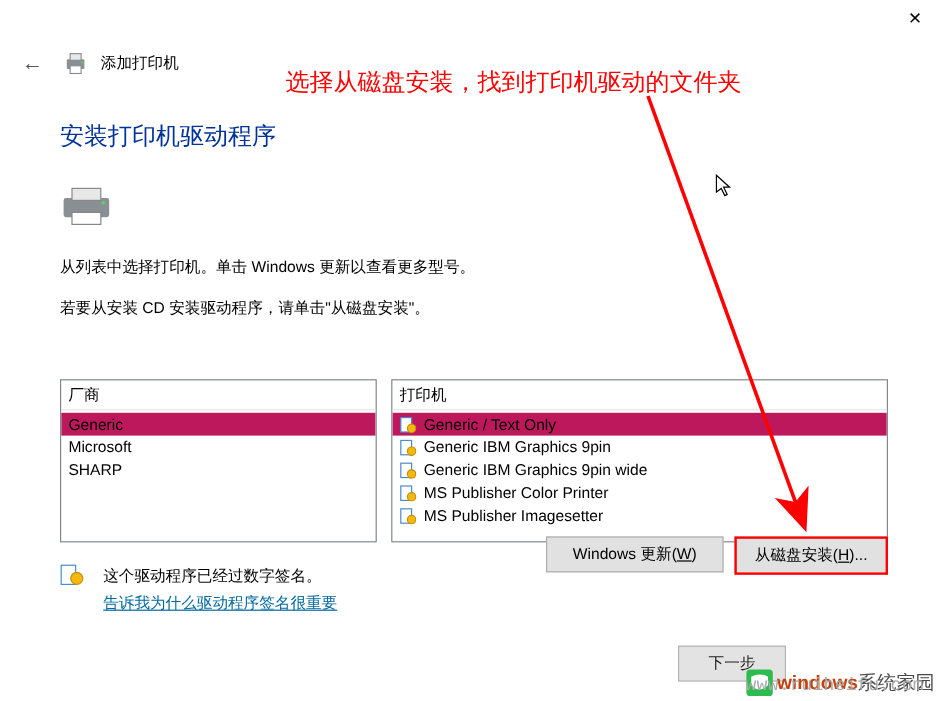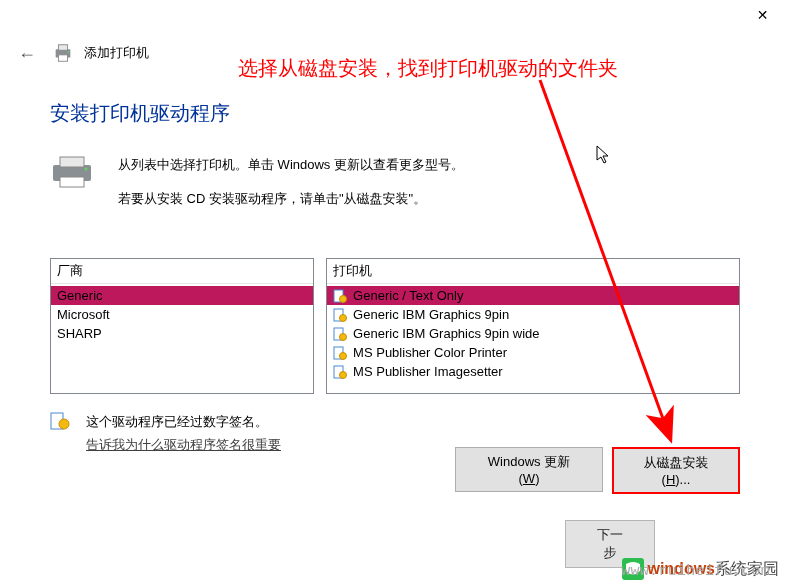--- a/index.html
+++ b/index.html
@@ -49,20 +49,21 @@
   }
   .section-title {
     color: #003399;
     font-size: 20px;
     margin-bottom: 28px;
   }
   .info-row {
     display: flex;
     gap: 24px;
     margin-bottom: 36px;
+    flex-direction: column;
   }
   .printer-icon-large {
     width: 44px; height: 34px;
     flex-shrink: 0;
   }
   .info-text p {
     margin: 0 0 14px 0;
     line-height: 1.5;
   }
   .lists {
@@ -95,25 +96,25 @@
     flex-shrink: 0;
   }
   .sig-row {
     margin-top: 16px;
     display: flex;
     align-items: flex-start;
     gap: 16px;
   }
   .sig-icon { width: 20px; height: 18px; margin-top: 2px; }
   .sig-text { line-height: 1.8; }
-  .sig-link { color: #404040; text-decoration: underline; cursor: pointer; }
+  .sig-link { color: #0369a1; text-decoration: underline; cursor: pointer; }
   .btn {
     border: 1px solid #adadad;
     background: #e1e1e1;
-    padding: 5px 27px;
+    padding: 5px 12px;
     font-size: 13px;
     font-family: inherit;
     cursor: pointer;
     text-align: center;
   }
   .btn.highlight-red {
     border: 2px solid #ff0000;
   }
   .underline-key { text-decoration: underline; }
   .btn-wu { position: absolute; left: 455px; top: 447px; width: 148px; }

